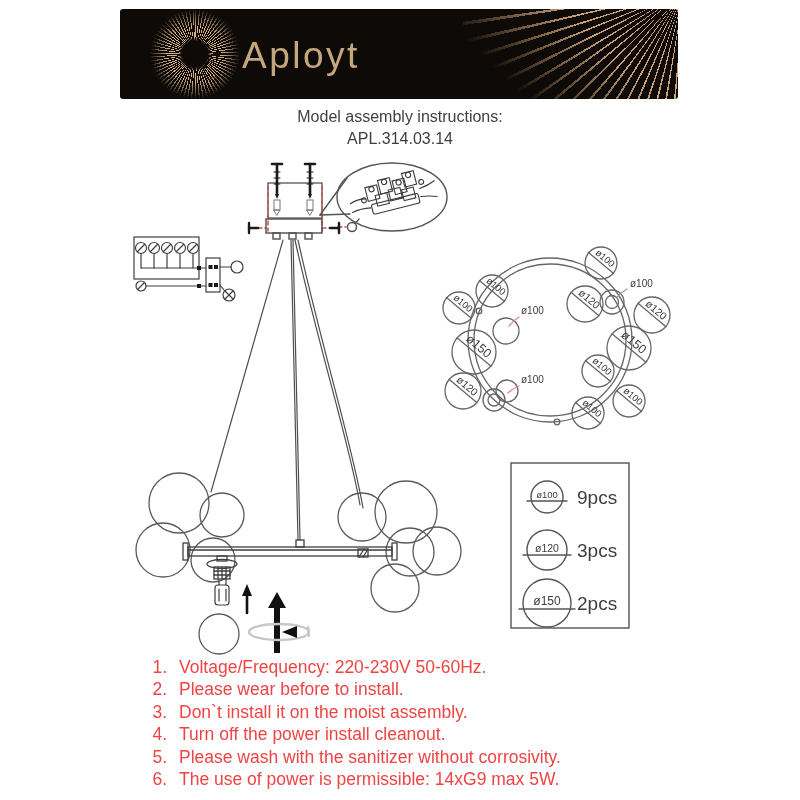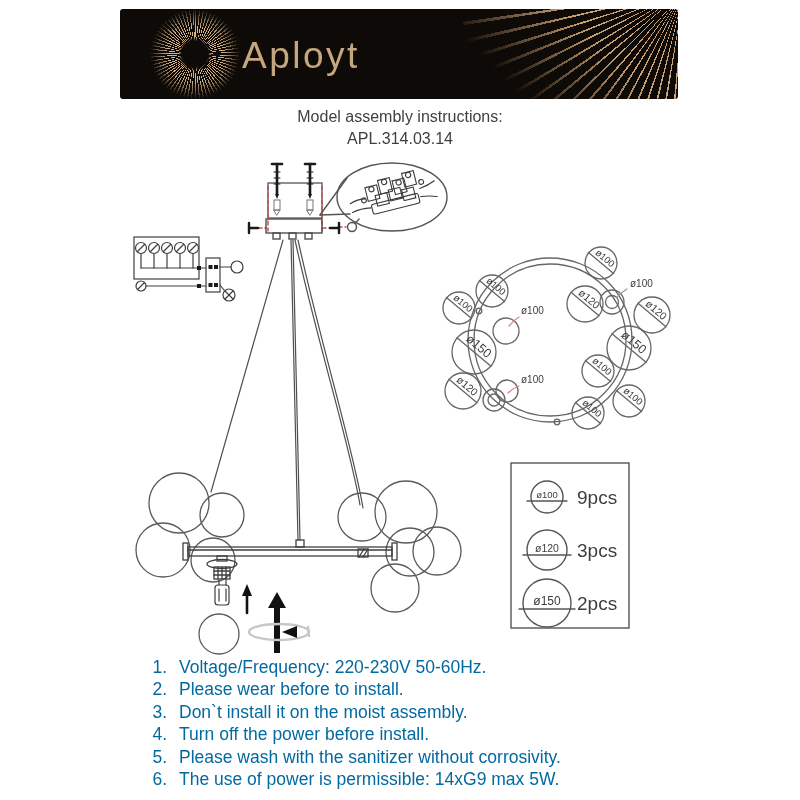--- a/index.html
+++ b/index.html
@@ -26,21 +26,21 @@
   .model{position:absolute;left:0;top:130px;width:800px;text-align:center;
          font-size:16px;color:#3f3f3f;}
 
   
   svg.diagram{position:absolute;left:0;top:150px;}
   svg text{font-family:"Liberation Sans", sans-serif;fill:#3d3d3d;}
 
   
   .instructions{position:absolute;left:138px;top:656px;width:580px;}
   .instructions ol{margin:0;padding-left:34px;}
-  .instructions li{font-size:17.5px;line-height:22.4px;color:#0369a1;padding-left:7px;}
+  .instructions li{font-size:17.5px;line-height:22.4px;color:#ef4444;padding-left:7px;}
 </style>
 </head>
 <body>
 
 <div class="banner">
   <div class="sunburst"></div>
   <div class="brand">Aployt</div>
   <div class="corner-rays"></div>
 </div>
 
@@ -337,17 +337,17 @@
       <text x="577" y="610" font-size="19" stroke="none">2pcs</text>
     </g>
   </g>
 </svg>
 
 <div class="instructions">
   <ol>
     <li>Voltage/Frequency: 220-230V 50-60Hz.</li>
     <li>Please wear before to install.</li>
     <li>Don`t install it on the moist assembly.</li>
-    <li>Turn off the power before install.</li>
+    <li>Turn off the power install cleanout.</li>
     <li>Please wash with the sanitizer without corrosivity.</li>
     <li>The use of power is permissible: 14xG9 max 5W.</li>
   </ol>
 </div>
 
 </body></html>

